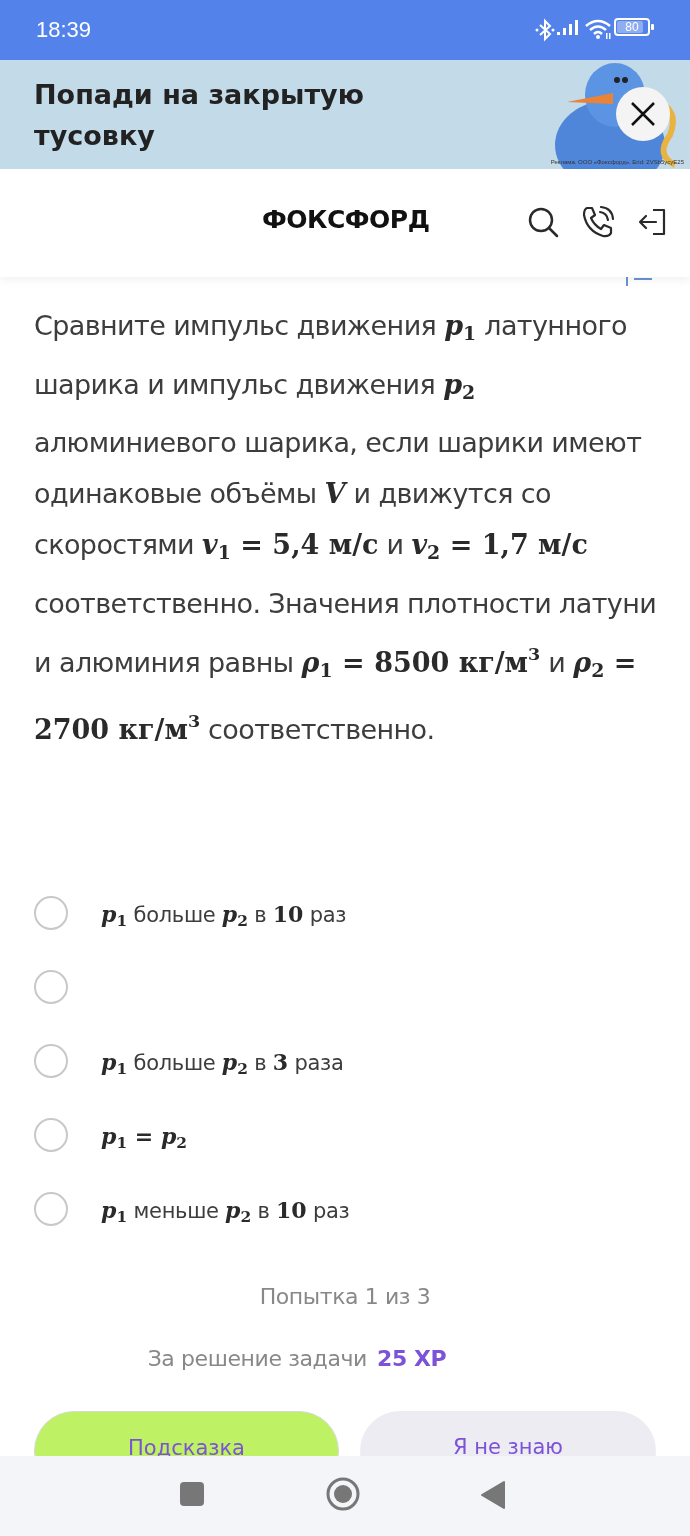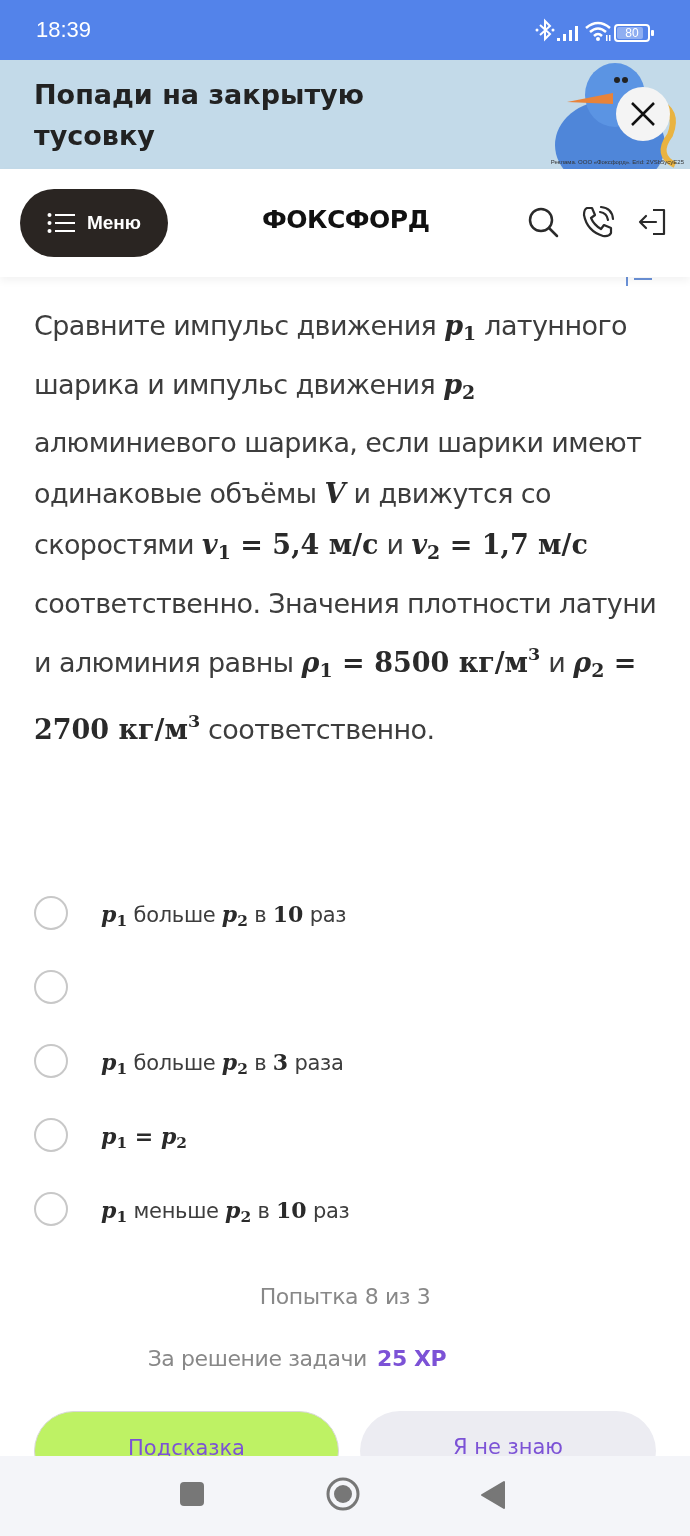--- a/index.html
+++ b/index.html
@@ -7,21 +7,21 @@
     body { position: relative; font-family: "DejaVu Sans", sans-serif; color: #333; }
 
     
     .status-bar {
       position: absolute; left: 0; top: 0; width: 690px; height: 60px;
       background: #5383ea; color: #fff;
       display: flex; align-items: center; justify-content: space-between;
       padding: 0 36px;
     }
     .status-time { font-family: "Liberation Sans", sans-serif; font-size: 22px; }
-    .status-icons { display: flex; align-items: flex-end; gap: 0; margin-right: 4px; }
+    .status-icons { display: flex; align-items: flex-start; gap: 0; margin-right: 4px; }
     .status-icons svg { display: block; }
     .battery {
       width: 36px; height: 18px; border: 2px solid #fff; border-radius: 4px;
       position: relative; display: flex; align-items: center; justify-content: center;
     }
     .battery-fill { position: absolute; left: 1px; top: 1px; bottom: 1px; width: 80%; background: rgba(255,255,255,0.35); border-radius: 2px; }
     .battery-text { position: relative; font-family: "Liberation Sans", sans-serif; font-size: 12px; color: #fff; }
     .battery::after { content: ""; position: absolute; right: -6px; top: 4px; width: 3px; height: 6px; background: #fff; border-radius: 1px; }
 
     
@@ -166,31 +166,20 @@
   </svg>
   <div class="ad-legal">Реклама. ООО «Фоксфорд». Erid: 2VSb5ycyE25</div>
 </div>
 <div class="ad-close">
   <svg width="26" height="26" viewBox="0 0 26 26">
       <path d="M2 2 L24 24 M24 2 L2 24" stroke="#111" stroke-width="2.5"></path>
     </svg>
 </div>
 
 <div class="site-header">
-  <div class="menu-button">
-    <svg width="28" height="22" viewBox="0 0 28 22">
-      <circle cx="2.5" cy="3" r="2" fill="#fff"></circle>
-        <rect x="8" y="2" width="20" height="2" fill="#fff"></rect>
-      <circle cx="2.5" cy="11" r="2" fill="#fff"></circle>
-        <rect x="8" y="10" width="20" height="2" fill="#fff"></rect>
-      <circle cx="2.5" cy="19" r="2" fill="#fff"></circle>
-        <rect x="8" y="18" width="20" height="2" fill="#fff"></rect>
-    </svg>
-    <span>Меню</span>
-  </div>
   <div class="logo">ФОКСФОРД</div>
   <svg class="header-icon" style="left:526px" viewBox="0 0 34 34">
     <circle cx="15" cy="15" r="11" fill="none" stroke="#2a2a2a" stroke-width="2.5"></circle>
     <path d="M23 23 L31 31" stroke="#2a2a2a" stroke-width="2.5" stroke-linecap="round"></path>
   </svg>
   <svg class="header-icon" style="left:581px" viewBox="0 0 34 34">
     <path d="M6 3 L11 3 L14 10 L10 13 Q13 20 20 24 L23 20 L30 23 L30 28 Q28 32 22 31 Q6 26 3 10 Q3 4 6 3 Z" fill="none" stroke="#2a2a2a" stroke-width="2.2" stroke-linejoin="round"></path>
     <path d="M19 7 Q26 8 27 15" fill="none" stroke="#2a2a2a" stroke-width="2.2" stroke-linecap="round"></path>
     <path d="M20 2 Q31 3 32 14" fill="none" stroke="#2a2a2a" stroke-width="2.2" stroke-linecap="round"></path>
   </svg>
@@ -224,21 +213,21 @@
   <div class="option">
     <span class="radio"></span>
     <span class="option-text"><span class="math"><span>p</span><span class="sub">1</span></span><span class="math-up"> = </span><span class="math"><span>p</span><span class="sub">2</span></span></span>
   </div>
   <div class="option">
     <span class="radio"></span>
     <span class="option-text"><span class="math"><span>p</span><span class="sub">1</span></span><span> меньше </span><span class="math"><span>p</span><span class="sub">2</span></span><span> в </span><span class="math-up">10</span><span> раз</span></span>
   </div>
 </div>
 
-<div class="attempt">Попытка 8 из 3</div>
+<div class="attempt">Попытка 1 из 3</div>
 <div class="reward">
   <span>За решение задачи</span><span class="reward-xp">25 XP</span>
 </div>
 
 <div class="btn btn-hint">Подсказка</div>
 <div class="btn btn-dontknow">Я не знаю</div>
 
 <div class="nav-bar">
   <svg class="nav-btn" style="left:179px; top:25px" width="26" height="26" viewBox="0 0 26 26">
     <rect x="1" y="1" width="24" height="24" rx="4" fill="#777"></rect>

